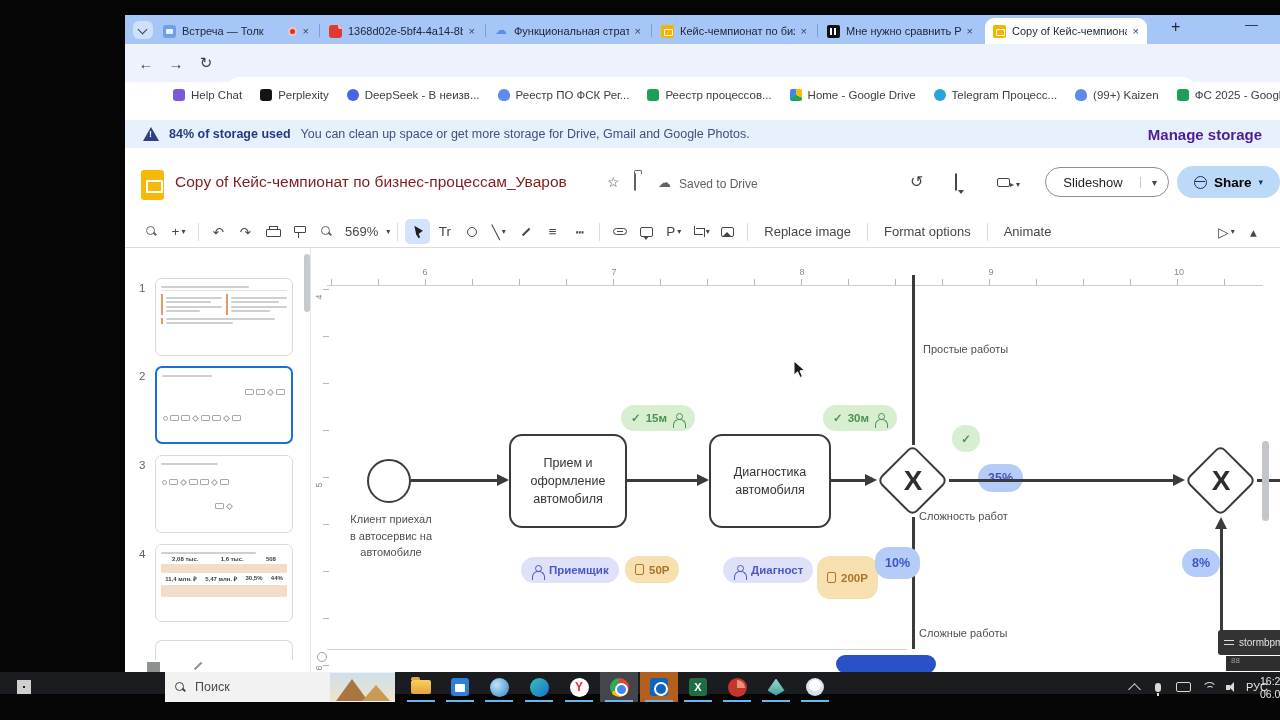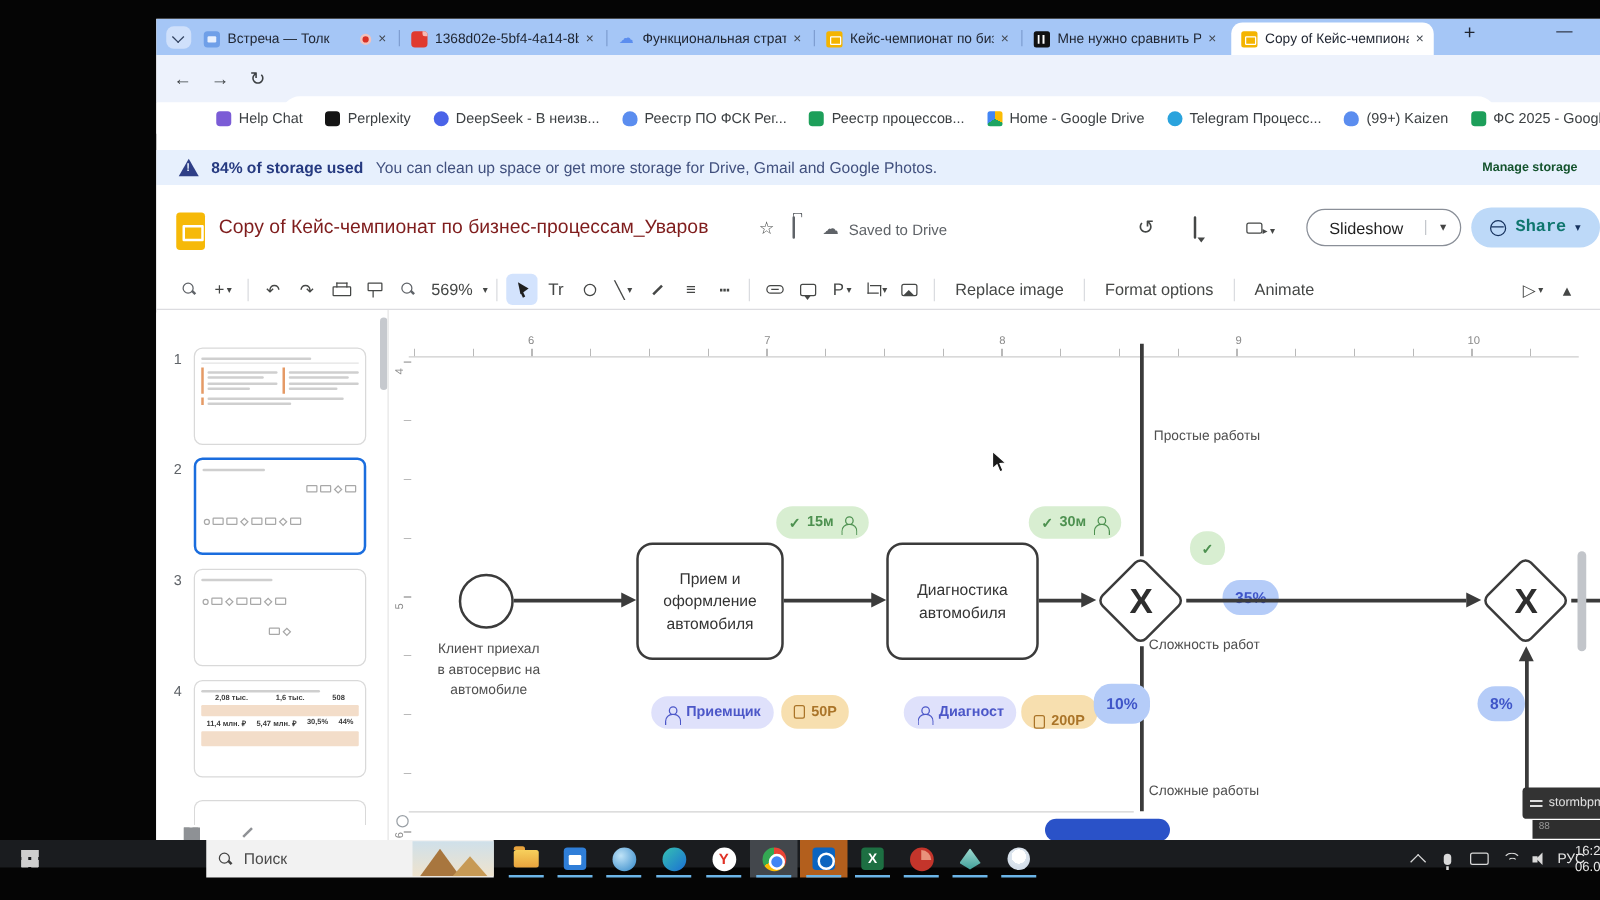--- a/index.html
+++ b/index.html
@@ -53,38 +53,38 @@
   .vsep { width:1px; height:14px; background:#dadce0; }
   .folderic { width:14px; height:11px; border:1.5px solid #5f6368; border-radius:2px; position:relative; }
   .folderic::before { content:""; position:absolute; left:-1px; top:-4px; width:6px; height:3px; border:1.5px solid #5f6368; border-bottom:none; border-radius:2px 2px 0 0; }
 
   
   #banner { position:absolute; left:0; top:105px; width:100%; height:28px; background:#e7f0fd; display:flex; align-items:center; padding:0 18px; gap:10px; }
   .warntri { width:0; height:0; border-left:8px solid transparent; border-right:8px solid transparent; border-bottom:14px solid #2f3f87; position:relative; }
   .warntri::after { content:"!"; position:absolute; left:-2px; top:2px; color:#e7f0fd; font-size:9px; font-weight:bold; }
   #banner b { font-size:12.5px; color:#263a80; }
   #banner .msg { font-size:12.5px; color:#41507e; }
-  #banner .action { margin-left:auto; font-size:10px; color:#14532d; font-weight:600; white-space:nowrap; }
+  #banner .action { margin-left:auto; font-size:15px; color:#4c1d95; font-weight:600; white-space:nowrap; }
 
   
   #sheader { position:absolute; left:0; top:133px; width:100%; height:68px; background:#fff; }
   .slogo { position:absolute; left:16px; top:22px; width:23px; height:30px; background:#f6b908; border-radius:3px; }
   .slogo::after { content:""; position:absolute; left:5px; top:10px; width:13px; height:9px; border:2px solid #fff; border-radius:1px; }
   #ptitle { position:absolute; left:50px; top:25px; font-size:15.5px; color:#7f1d1d; }
   .hic { position:absolute; top:26px; color:#444746; font-size:14px; }
   .savedtxt { position:absolute; left:554px; top:29px; font-size:12px; color:#5f6368; }
   .cloudok { position:absolute; left:533px; top:27px; font-size:13px; color:#5f6368; }
   #menus { position:absolute; left:50px; top:44px; display:flex; gap:16px; font-size:13.5px; color:#202124; }
   .slideshow { position:absolute; left:920px; top:19px; width:124px; height:30px; border:1px solid #8a8f98; border-radius:15px; display:flex; align-items:center; }
   .slideshow .lbl { flex:1; text-align:center; font-size:13px; color:#1f1f1f; }
   .slideshow .caret { width:28px; border-left:1px solid #c4c7cc; text-align:center; color:#444; font-size:10px; }
   .sharebtn { position:absolute; left:1052px; top:18px; width:103px; height:32px; background:#bdd9f8; border-radius:16px; display:flex; align-items:center; justify-content:center; gap:7px; }
   .globeic { width:13px; height:13px; border:1.6px solid #16325e; border-radius:50%; position:relative; }
   .globeic::after { content:""; position:absolute; left:0; top:4.5px; width:10px; height:1.4px; background:#16325e; }
-  .sharebtn .lbl { font-size:13.5px; font-weight:600; color:#0f766e;font-family:Liberation Mono, monospace; }
+  .sharebtn .lbl { font-size:13.5px; font-weight:600; color:#000000; }
   .sharebtn .caret { font-size:9px; color:#16325e; }
 
   
   #stoolbar { position:absolute; left:0; top:201px; width:100%; height:32px; background:#fff; border-bottom:1px solid #dcdce0; display:flex; align-items:center; padding-left:14px; gap:2px; }
   .tbi { width:25px; height:25px; display:flex; align-items:center; justify-content:center; color:#454746; font-size:13.5px; flex:0 0 auto; border-radius:5px; position:relative; }
   .tbi.sel { background:#d3e3fd; }
   .tsep { width:1px; height:18px; background:#dadce0; margin:0 5px; flex:0 0 auto; }
   .tbtxt { font-size:13px; color:#454746; padding:0 9px; white-space:nowrap; flex:0 0 auto; }
   .caret2 { font-size:8px; color:#454746; margin-left:2px; }
   .zoomlvl { font-size:13px; color:#454746; padding:0 4px; }
@@ -530,21 +530,21 @@
       </div>
       <div class="badge bgreen" style="left:512px;top:157px;">
         <span>✓</span>
           <span>30м</span>
           <span class="pg"></span>
       </div>
       <div class="badge bpurple" style="left:412px;top:309px;">
         <span class="pg"></span>
           <span>Диагност</span>
       </div>
-      <div class="badge borange" style="left:506px;top:308px;height:27px;align-items:flex-end;">
+      <div class="badge borange" style="left:506px;top:308px;height:43px;">
         <span class="docic"></span>
           <span>200Р</span>
       </div>
 
       <div class="dline" style="left:520px;top:231px;width:36px;height:2.5px;"></div>
       <div class="ahr" style="left:554px;top:226px;"></div>
 
       <div class="dline" style="left:601px;top:27px;width:2.5px;height:170px;"></div>
       <div class="dline" style="left:601px;top:269px;width:2.5px;height:132px;"></div>
       <div class="gw" style="left:566px;top:197px;">

